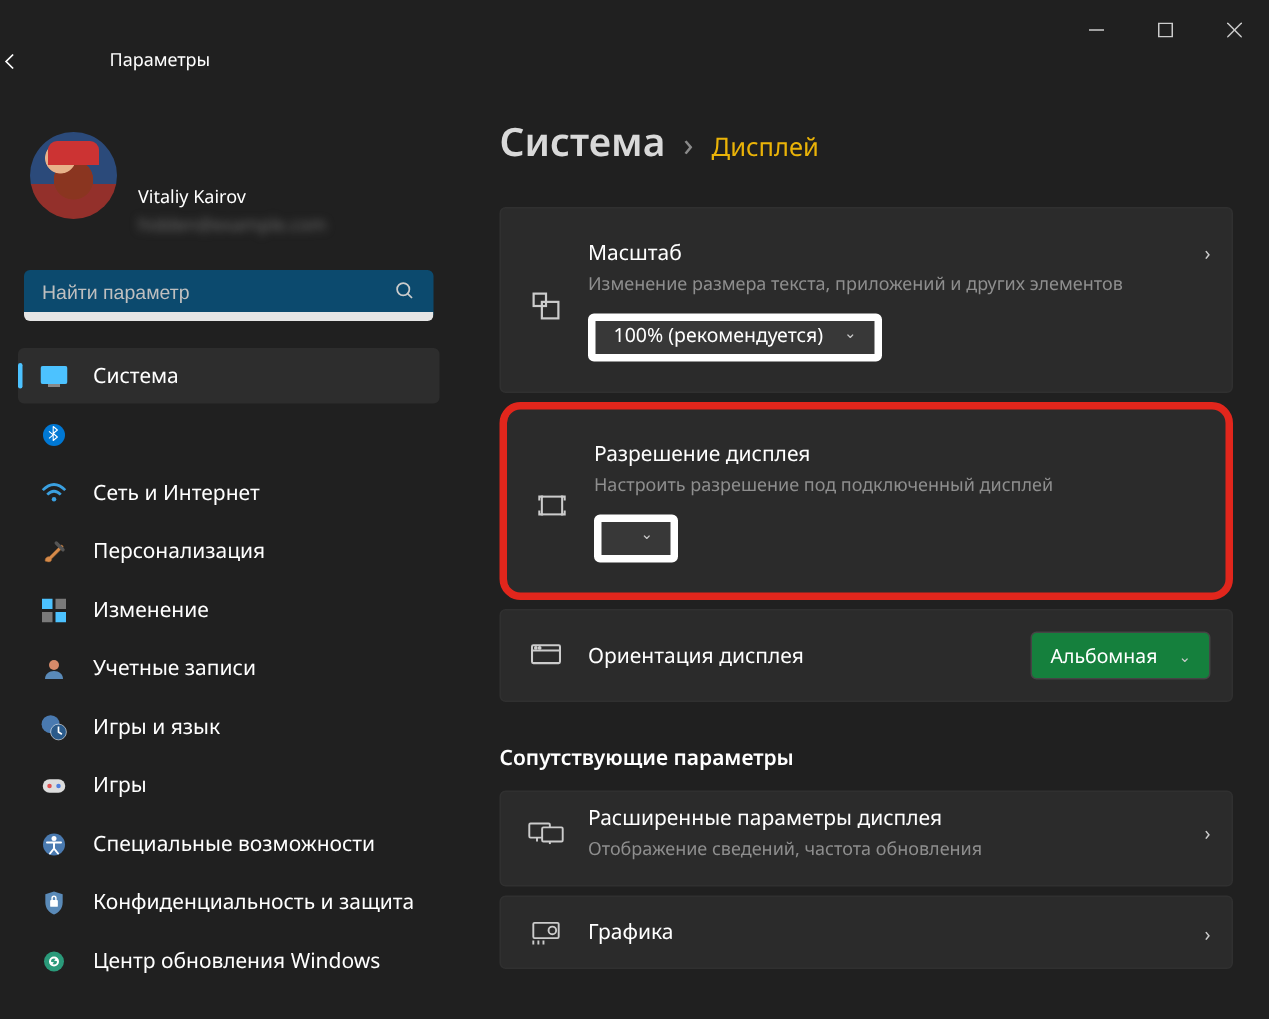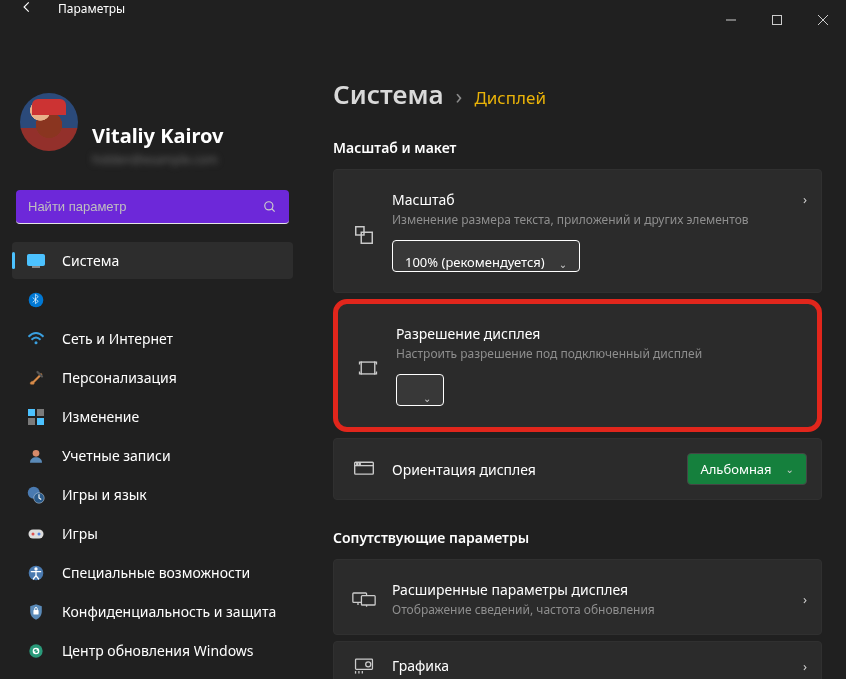--- a/index.html
+++ b/index.html
@@ -8,22 +8,22 @@
     background: #202020;
     font-family: "Segoe UI", system-ui, sans-serif;
     color: #fff;
     overflow: hidden;
     position: relative;
   }
   
   .titlebar {
     height: 48px;
     display: flex;
-    align-items: flex-start;
-    padding-left: 20px;
+    align-items: flex-end;
+    gap: 35px;
   }
   .titlebar .back { width: 18px; color: #fff; font-size: 14px; }
   .titlebar .title { margin-left: 20px; font-size: 12px; color: #fff; }
   .win-controls {
     position: absolute; right: 0; top: 0;
     height: 40px; display: flex;
   }
   .win-controls div {
     width: 46px; height: 40px;
     display: flex; align-items: center; justify-content: center;
@@ -42,27 +42,27 @@
                 radial-gradient(circle at 50% 55%, #8a3520 0 30%, transparent 31%),
                 linear-gradient(#2b4a7a 60%, #93302b 60%);
     position: relative; overflow: hidden;
     flex-shrink: 0;
   }
   .avatar::before{
     content:""; position:absolute; left:12px; top:6px; width:34px; height:16px;
     background:#c33; border-radius:6px 6px 0 0;
   }
   .user-meta { margin-left: 14px; }
-  .user-name { font-size: 20px; font-weight: 700; margin-top: 46px; }
+  .user-name { font-size: 12px; font-weight: 400; margin-top: 46px; }
   .user-email { font-size: 12px; color: #6a6a6a; filter: blur(3px); margin-top:2px;}
 
   
   .search {
-    height: 34px; background: #6d28d9; border-radius: 4px;
-    border-bottom: 1px solid #e5e5e5;
+    height: 34px; background: #0c4a6e; border-radius: 4px;
+    border-bottom: 6px solid #e5e5e5;
     display: flex; align-items: center; padding: 0 12px;
     margin: 0 4px 18px 4px;
     justify-content: space-between;
   }
   .search input {
     flex: 1; background: transparent; border: none; outline: none;
     color: #ccc; font-size: 13px;
   }
   .search input::placeholder { color: #bfbfbf; }
   .search .search-icon { color: #ccc; font-size: 14px; }
@@ -106,22 +106,22 @@
     display: flex; align-items: center; justify-content: center;
     margin-right: 14px; font-size: 18px;
   }
   .card.tall .card-icon { margin-top: 34px; }
   .card-body { flex: 1; }
   .card-title { font-size: 14px; color: #fff; }
   .card-sub { font-size: 12px; color: #8e8e8e; margin-top: 2px; }
   .card-chevron { color: #ccc; font-size: 13px; margin-left: 8px; }
 
   .dropdown {
-    display: inline-flex; align-items: flex-end;
-    background: #383838; border: 1px solid #ffffff; border-radius: 4px;
+    display: inline-flex; align-items: flex-start;
+    background: #383838; border: 5px solid #ffffff; border-radius: 4px;
     height: 32px; padding: 0 12px; margin-top: 12px;
     font-size: 13px; color: #fff;
   }
   .dropdown .chev { margin-left: 14px; font-size: 10px; color: #ccc; }
 
   .highlight {
     border: 5px solid #e1261c !important; border-radius: 14px;
     padding: 18px 12px 22px 14px;
   }
 
@@ -297,21 +297,20 @@
     </ul>
   </div>
 
   <div class="main">
     <div class="breadcrumb">
       <span class="bc1">Система</span>
       <span class="sep">›</span>
       <span class="bc2">Дисплей</span>
     </div>
 
-    <div class="section-title">Масштаб и макет</div>
 
     <div class="card tall">
       <span class="card-icon">
         <svg width="22" height="22" viewBox="0 0 24 24" fill="none" stroke="#ccc" stroke-width="1.6">
             <rect x="3" y="3" width="9" height="9"></rect>
             <rect x="9" y="9" width="12" height="12"></rect>
           </svg>
       </span>
       <div class="card-body">
         <div class="card-title">Масштаб</div>
@@ -354,21 +353,21 @@
       </div>
       <div class="card-right-drop">
         <span>Альбомная</span>
         <span class="chev">⌄</span>
       </div>
     </div>
 
     <div class="section2">
       <div class="section-title">Сопутствующие параметры</div>
 
-      <div class="card" style="padding-top:20px;padding-bottom:16px;">
+      <div class="card" style="padding-top:8px;padding-bottom:16px;">
         <span class="card-icon">
           <svg width="24" height="18" viewBox="0 0 28 20" fill="none" stroke="#ccc" stroke-width="1.5">
               <rect x="1" y="3" width="16" height="11" rx="1"></rect>
               <rect x="11" y="6" width="16" height="11" rx="1" fill="#2b2b2b"></rect>
               <line x1="7" y1="14" x2="7" y2="17"></line>
               <line x1="17" y1="17" x2="17" y2="19"></line>
             </svg>
         </span>
         <div class="card-body">
           <div class="card-title">Расширенные параметры дисплея</div>

